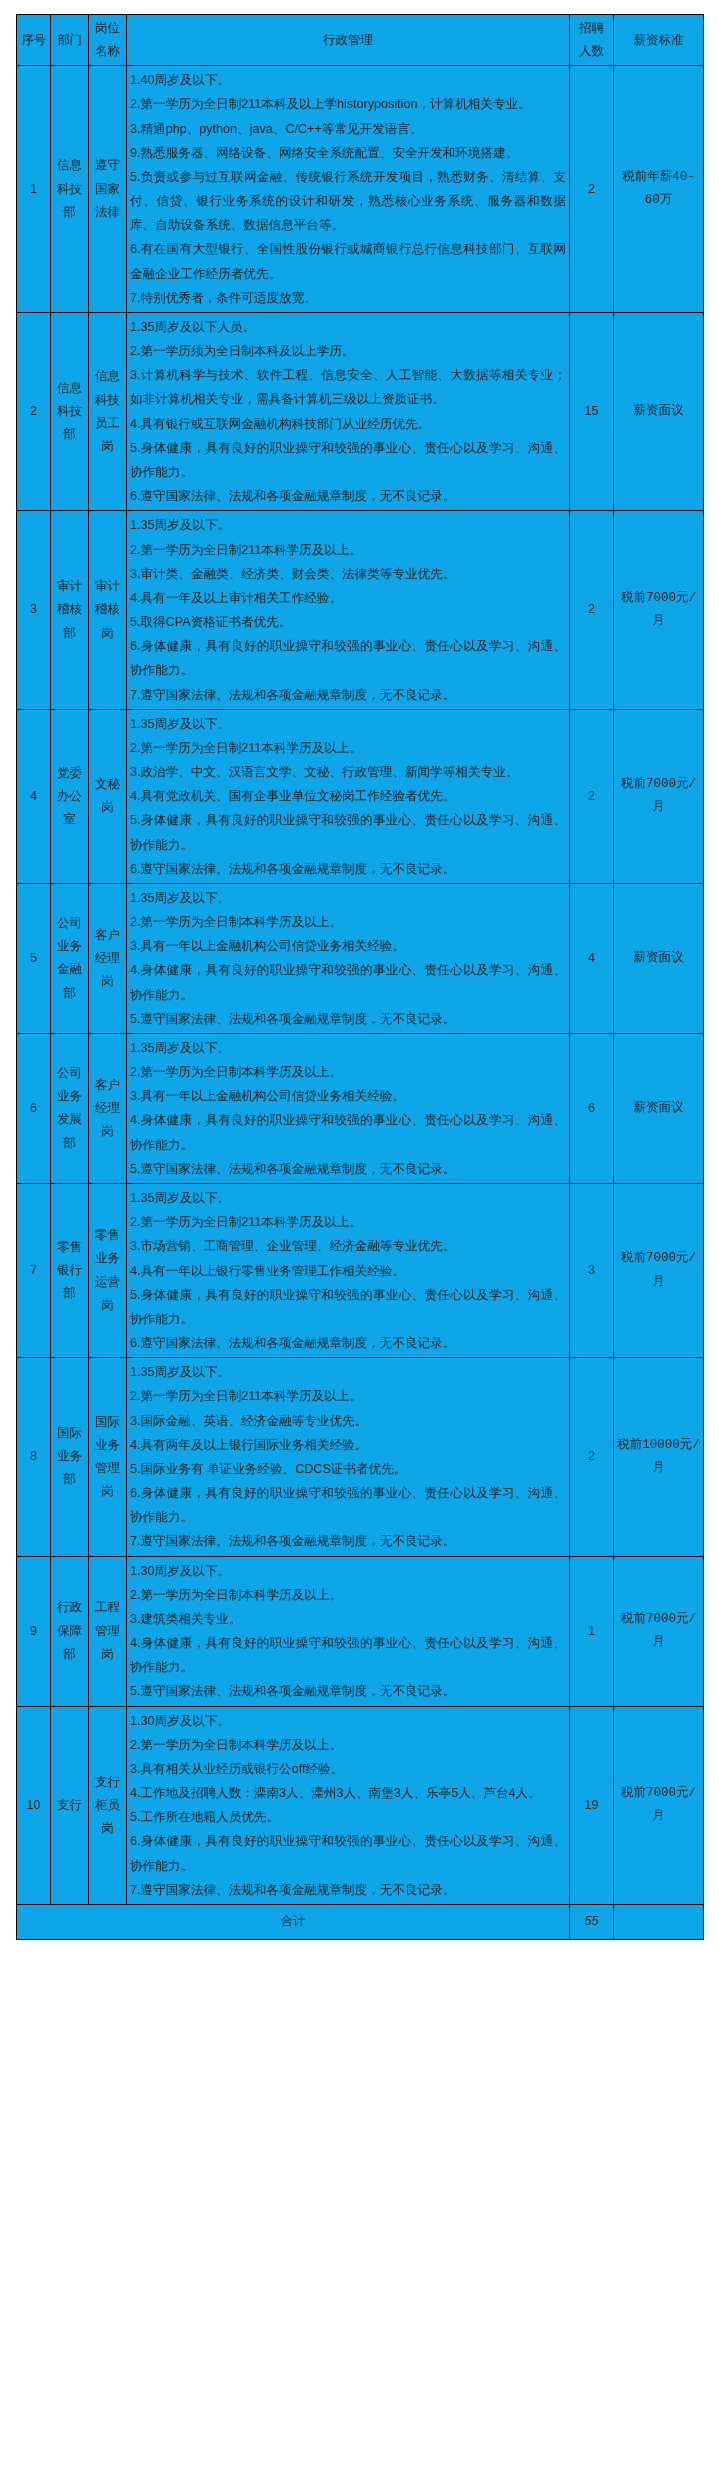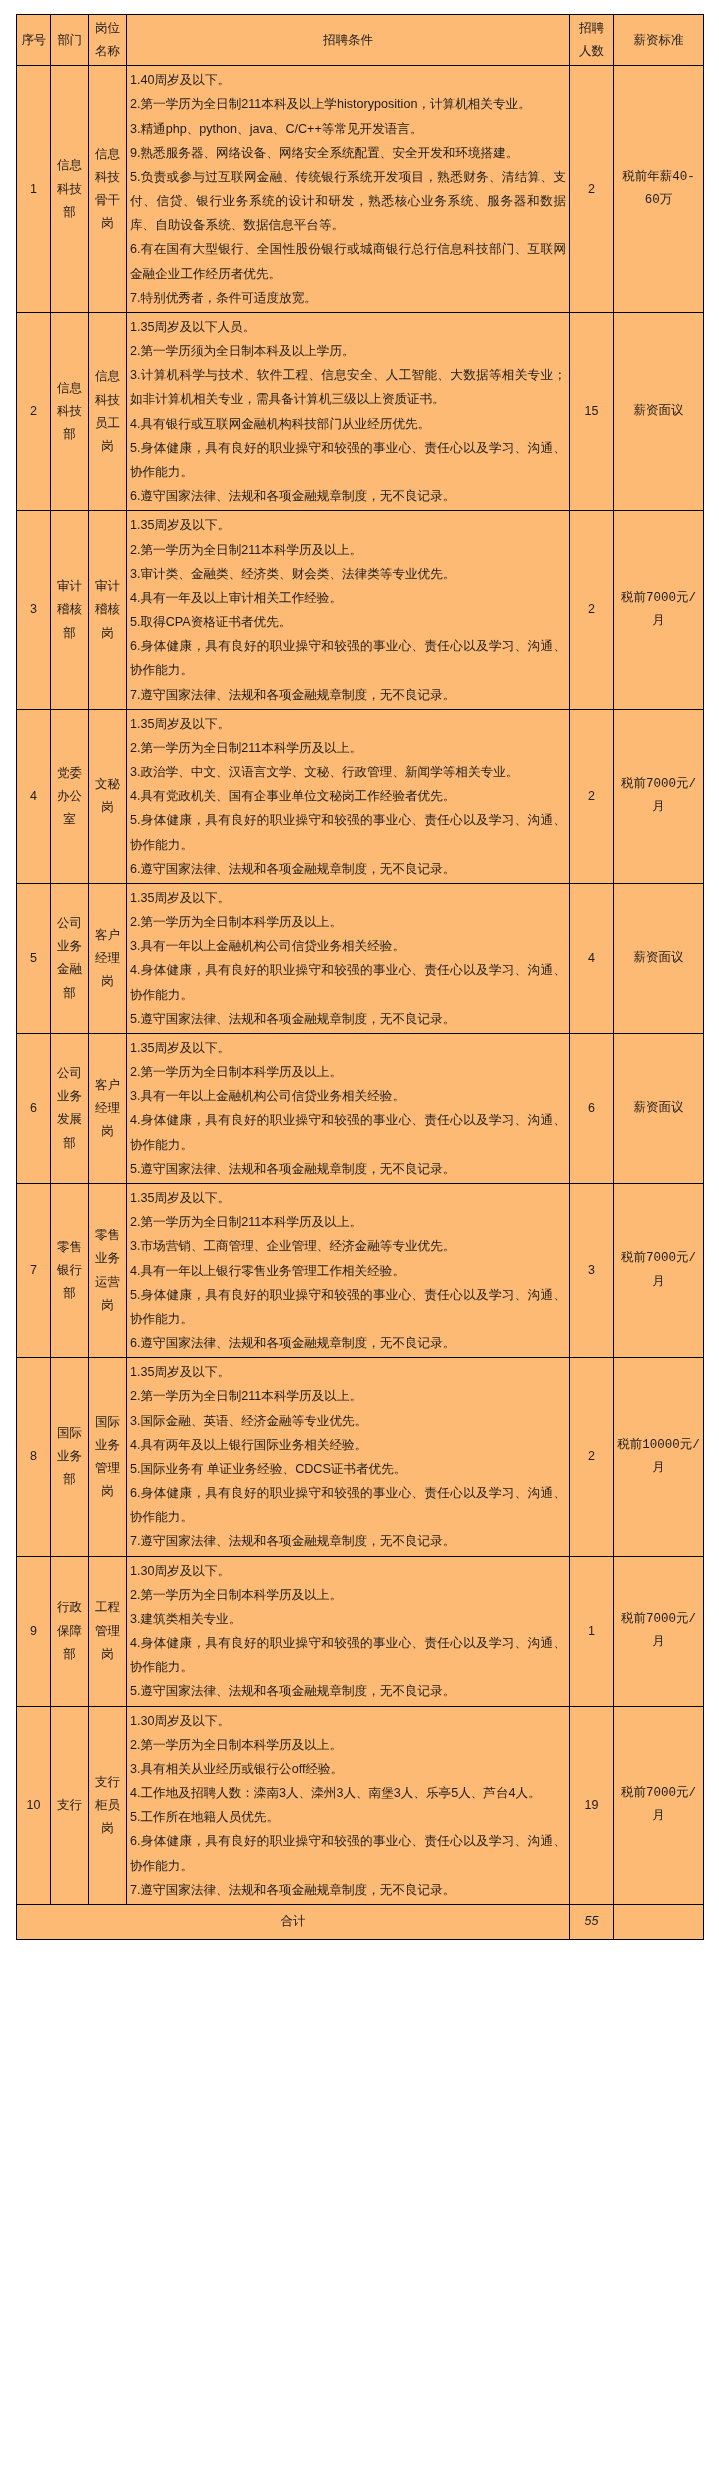--- a/index.html
+++ b/index.html
@@ -16,21 +16,21 @@
   .page {
     width: 719px;
     box-sizing: border-box;
     padding: 14px 16px 18px 16px;
     background: #ffffff;
   }
   table.recruit {
     width: 687px;
     border-collapse: collapse;
     table-layout: fixed;
-    background: #fdba74;
+    background: #0ea5e9;
     padding-left: 19px;
   }
   table.recruit th,
   table.recruit td {
     border: 1px solid #000000;
     vertical-align: middle;
     padding: 2px 3px;
     font-weight: normal;
     font-size: 12.5px;
     line-height: 1.85;
@@ -114,30 +114,30 @@
         <col class="c-post">
       <col class="c-req">
         <col class="c-count">
         <col class="c-salary">
     </colgroup>
     <thead>
       <tr>
         <th class="h-no">序号</th>
         <th class="h-dept">部门</th>
         <th class="h-post">岗位名称</th>
-        <th class="h-req">招聘条件</th>
+        <th class="h-req">行政管理</th>
         <th class="h-count">招聘人数</th>
         <th class="h-salary">薪资标准</th>
       </tr>
     </thead>
     <tbody id="tbody">
         <tr>
           <td class="cell-no">1</td>
           <td class="cell-dept">信息科技部</td>
-          <td class="cell-post">信息科技骨干岗</td>
+          <td class="cell-post">遵守国家法律</td>
           <td class="cell-req">
             <span class="req-line">1.40周岁及以下。</span>
             <span class="req-line">2.第一学历为全日制211本科及以上学historyposition，计算机相关专业。</span>
             <span class="req-line">3.精通php、python、java、C/C++等常见开发语言。</span>
             <span class="req-line">9.熟悉服务器、网络设备、网络安全系统配置、安全开发和环境搭建。</span>
             <span class="req-line">5.负责或参与过互联网金融、传统银行系统开发项目，熟悉财务、清结算、支付、信贷、银行业务系统的设计和研发，熟悉核心业务系统、服务器和数据库、自助设备系统、数据信息平台等。</span>
             <span class="req-line">6.有在国有大型银行、全国性股份银行或城商银行总行信息科技部门、互联网金融企业工作经历者优先。</span>
             <span class="req-line">7.特别优秀者，条件可适度放宽。</span>
           </td>
           <td class="cell-count">2</td>

